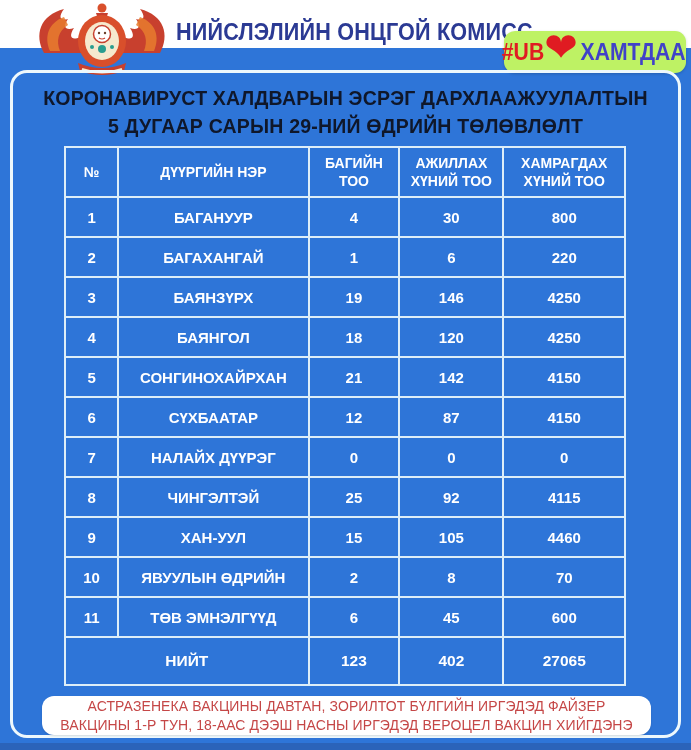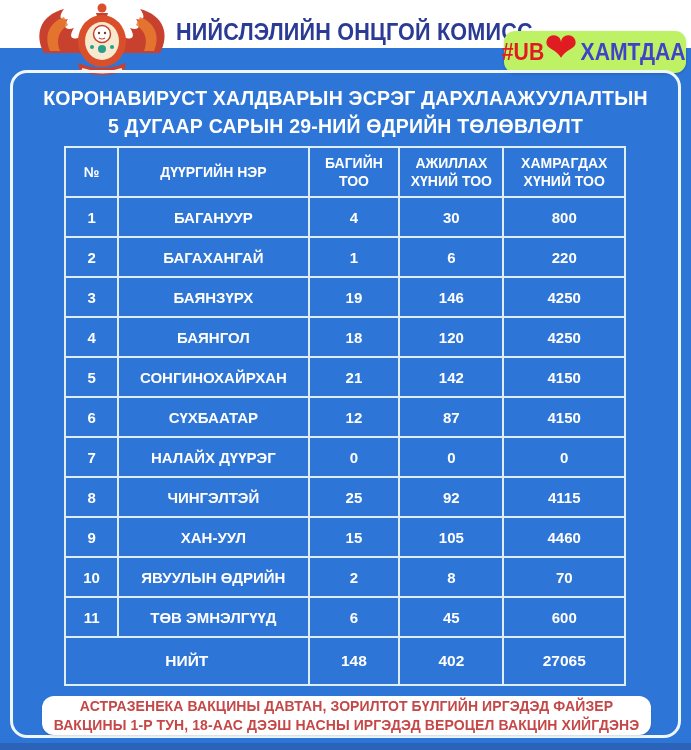--- a/index.html
+++ b/index.html
@@ -40,21 +40,21 @@
 
   
   .frame {
     position:absolute; left:10px; top:70px; width:671px; height:668px;
     border:3px solid #eef8fc; border-radius:17px;
   }
 
   
   .poster-title {
     position:absolute; top:84px; left:0; width:691px;
-    text-align:center; color:#ffffff; font-weight:bold;
+    text-align:center; color:#0f172a; font-weight:bold;
     font-size:19.5px; line-height:1.45; letter-spacing:0.2px;
   }
 
   
   table.plan {
     position:absolute; top:146px; left:64px; width:562px;
     border-collapse:collapse; table-layout:fixed;
   }
   table.plan th, table.plan td {
     border:2px solid #ddeef8; color:#ffffff; font-weight:bold;
@@ -66,21 +66,21 @@
   tr.total-row td { height:48px; font-size:15.5px; }
 
   
   .notice {
     position:absolute; left:42px; top:696px; width:609px; height:39px;
     background:#ffffff; border-radius:12px;
     display:flex; flex-direction:column; align-items:center; justify-content:center;
     box-shadow:0 1px 2px rgba(0,0,0,0.12);
   }
   .notice-line {
-    color:#c54747; font-weight:bold; font-size:14px; line-height:1.3;
+    color:#c54747; font-weight:normal; font-size:14px; line-height:1.3;
     white-space:nowrap; letter-spacing:0.1px;
   }
 
   .bottom-strip {
     position:absolute; bottom:0; left:0; width:691px; height:7px;
     background:#2b63b9;
   }
 </style>
 </head>
 <body>
@@ -220,21 +220,21 @@
       </tr>
       <tr>
         <td>11</td>
         <td class="district">ТӨВ ЭМНЭЛГҮҮД</td>
         <td>6</td>
         <td>45</td>
         <td>600</td>
       </tr>
       <tr class="total-row">
         <td colspan="2">НИЙТ</td>
-        <td>148</td>
+        <td>123</td>
         <td>402</td>
         <td>27065</td>
       </tr>
     </tbody>
   </table>
 
   <div class="notice">
     <div class="notice-line">АСТРАЗЕНЕКА ВАКЦИНЫ ДАВТАН, ЗОРИЛТОТ БҮЛГИЙН ИРГЭДЭД ФАЙЗЕР</div>
     <div class="notice-line">ВАКЦИНЫ 1-Р ТУН, 18-ААС ДЭЭШ НАСНЫ ИРГЭДЭД ВЕРОЦЕЛ ВАКЦИН ХИЙГДЭНЭ</div>
   </div>

